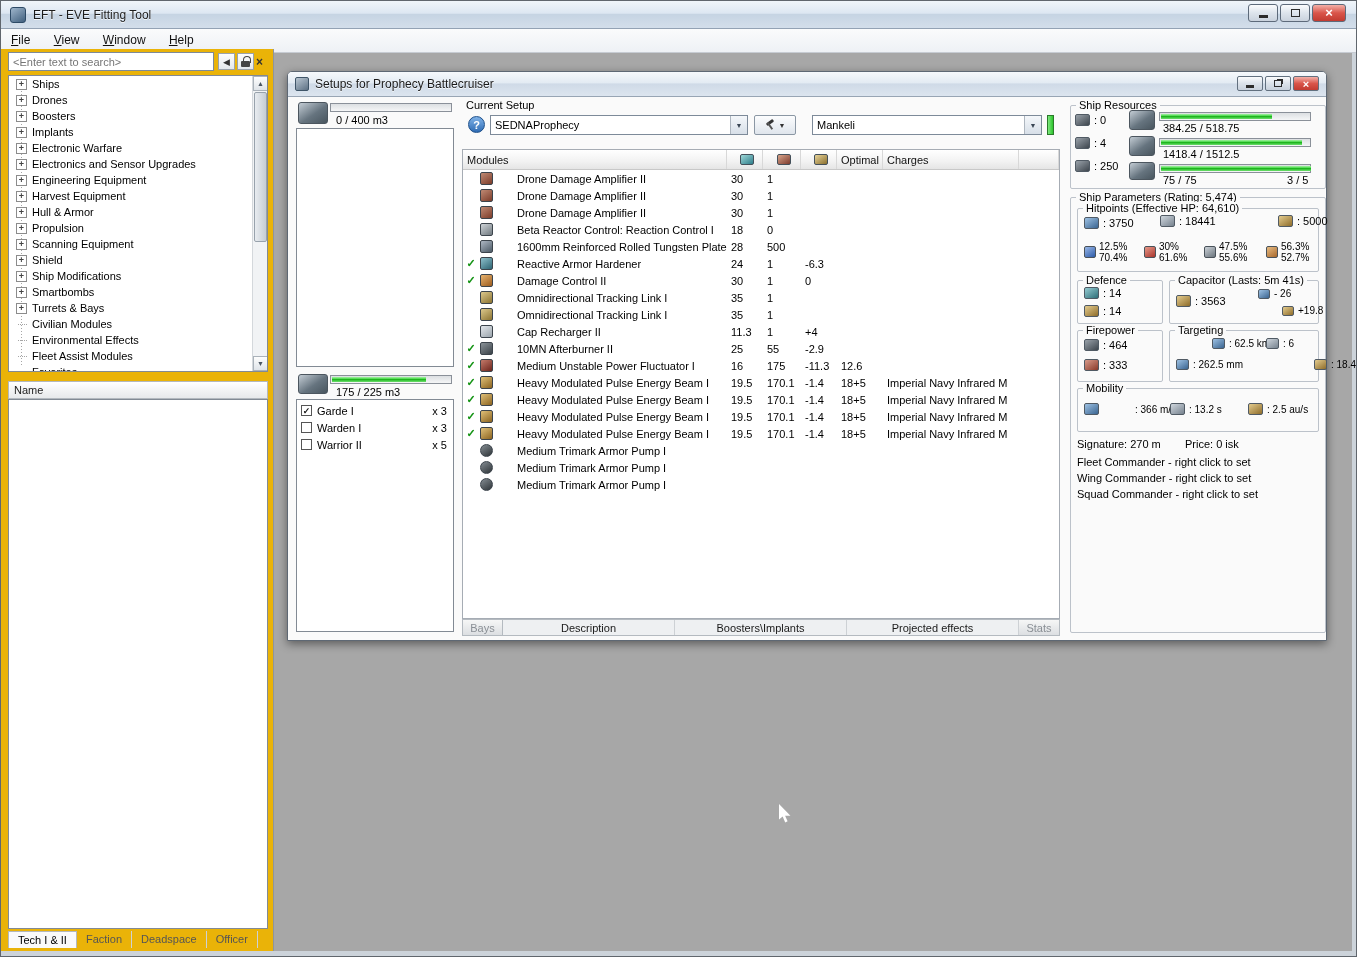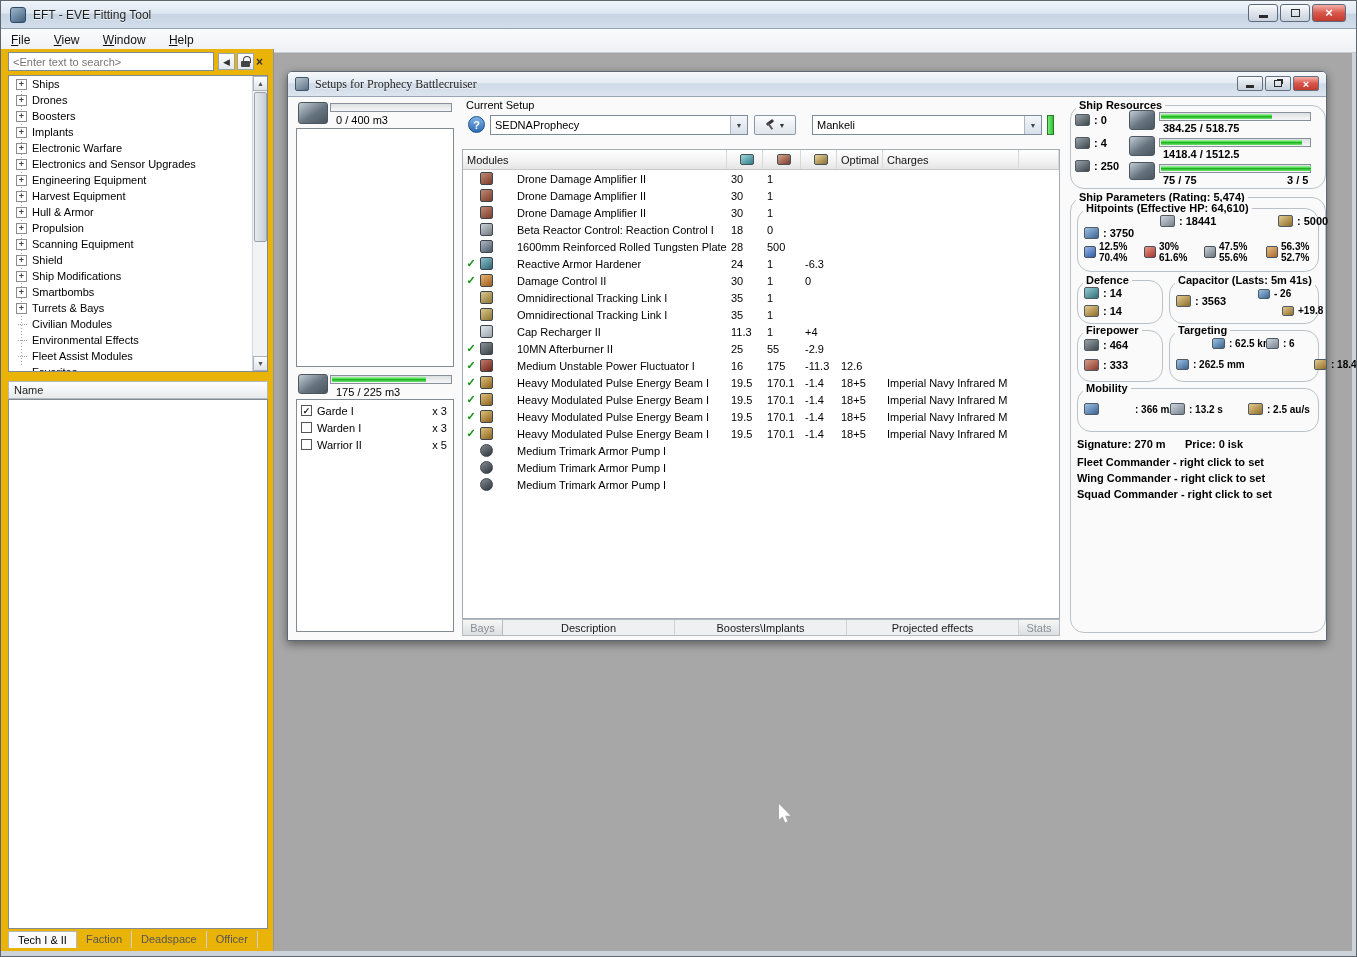--- a/index.html
+++ b/index.html
@@ -55,21 +55,21 @@
   .ftab { font-size:11px; color:#555; padding:2px 9px 0 9px; border-right:1px solid #cdd1d5; }
   .ftab.sel { color:#000; background:#fafafa; border:1px solid #b3b8be; border-bottom:none; }
 
   
   .setup-win { position:absolute; left:12px; top:18px; width:1040px; height:570px; background:#fafafa;
     border:1px solid #5e6874; border-radius:5px 5px 0 0; box-shadow:0 3px 10px rgba(0,0,0,.45); }
   .sw-titlebar { position:absolute; left:0; top:0; right:0; height:25px; border-radius:4px 4px 0 0;
     background:linear-gradient(180deg,#f6f9fc,#e3ebf3 45%,#cfdae7 50%,#dce5ef); border-bottom:1px solid #98a5b4; }
   .sw-icon { position:absolute; left:7px; top:5px; width:14px; height:14px; border-radius:2px;
     background:linear-gradient(145deg,#b9c6d2,#5d7184); border:1px solid #3f5568; }
-  .sw-title { position:absolute; left:27px; top:0; line-height:25px; font-size:12px; color:#1a1a1a; text-shadow:0 1px 0 rgba(255,255,255,.8);font-family:Liberation Serif, serif; }
+  .sw-title { position:absolute; left:27px; top:0; line-height:25px; font-size:12px; color:#1a1a1a; text-shadow:0 1px 0 rgba(255,255,255,.8); }
   .sw-btns { position:absolute; right:7px; top:4px; display:flex; gap:2px; }
   .swbtn { width:26px; height:15px; border:1px solid #62707f; border-radius:2px;
     background:linear-gradient(180deg,#fbfcfd,#dbe2ea 50%,#c8d1dc); display:flex; align-items:center; justify-content:center; }
   .swbtn.close { background:linear-gradient(180deg,#f3b0a8,#d9554a 50%,#c23b31); }
   .sw-client { position:absolute; left:2px; right:2px; top:25px; bottom:2px; background:#fafafa; }
 
   .sec-label { position:absolute; font-size:11px; color:#000; }
 
   
   .big-icon { position:absolute; border:1px solid #4c565f; border-radius:3px;
@@ -126,21 +126,21 @@
   .mcharge { padding-left:4px; white-space:nowrap; overflow:hidden; }
 
   
   .sw-tabs { position:absolute; left:172px; top:522px; width:598px; height:17px; display:flex;
     background:#eef0f2; border:1px solid #b4bac0; font-size:11px; }
   .swt-btn { width:40px; border-right:1px solid #b4bac0; background:linear-gradient(#f6f6f6,#dcdfe2); color:#8a8f95; display:flex; align-items:center; justify-content:center; }
   .swt-seg { flex:1; border-right:1px solid #cdd1d5; color:#1a1a1a; display:flex; align-items:center; justify-content:center; }
   .swt-btn:last-child { border-right:none; }
 
   
-  .gbox { position:absolute; border:1px solid #bcc2ca; border-radius:14px;font-weight:bold; }
+  .gbox { position:absolute; border:1px solid #bcc2ca; border-radius:2px; }
   .gcap { position:absolute; top:-7px; left:5px; background:#fafafa; padding:0 3px; font-size:11px; color:#000; white-space:nowrap; }
   .stat { position:absolute; display:flex; align-items:center; gap:4px; font-size:11px; white-space:nowrap; }
   .stat.small { font-size:10px; }
   .sic { width:15px; height:12px; border-radius:2px; border:1px solid #505a64; flex:none; }
   .sic-steel { background:linear-gradient(145deg,#cfd6dd,#76828e); }
   .sic-dark  { background:linear-gradient(145deg,#9aa2aa,#3e464e); }
   .sic-blue  { background:linear-gradient(145deg,#9ec2e4,#3a6490); }
   .sic-gold  { background:linear-gradient(145deg,#e4cc8e,#8e6c2a); }
   .sic-red   { background:linear-gradient(145deg,#d89a8a,#8a3a2a); }
   .sic-teal  { background:linear-gradient(145deg,#96ccd2,#2e6e78); }
@@ -664,21 +664,21 @@
             </div>
           <div class="bar-text" style="left:92px; top:68px;">75 / 75</div>
           <div class="bar-text" style="left:216px; top:68px;">3 / 5</div>
         </div>
 
         <div class="gbox" style="left:780px; top:100px; width:256px; height:436px;">
           <div class="gcap">Ship Parameters (Rating: 5,474)</div>
 
           <div class="gbox" style="left:6px; top:10px; width:242px; height:64px;">
             <div class="gcap">Hitpoints (Effective HP: 64,610)</div>
-            <div class="stat" style="left:6px; top:18px;align-items:flex-end;">
+            <div class="stat" style="left:6px; top:8px;align-items:flex-end;">
                 <span class="sic sic-blue"></span>
                 <span>: 3750</span>
               </div>
             <div class="stat" style="left:82px; top:6px;">
                 <span class="sic sic-steel"></span>
                 <span>: 18441</span>
               </div>
             <div class="stat" style="left:168px; top:6px;padding-left:32px;">
                 <span class="sic sic-gold"></span>
                 <span>: 5000</span>

